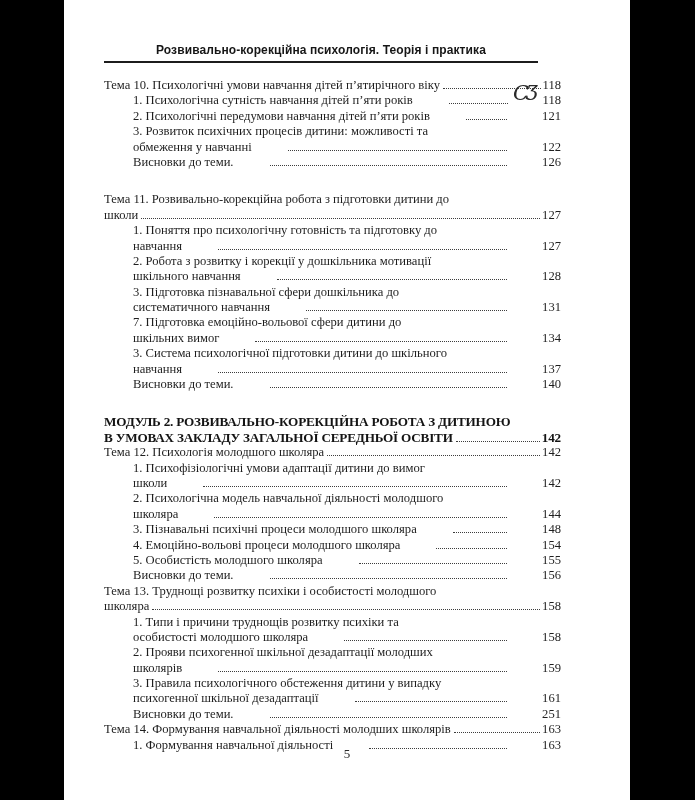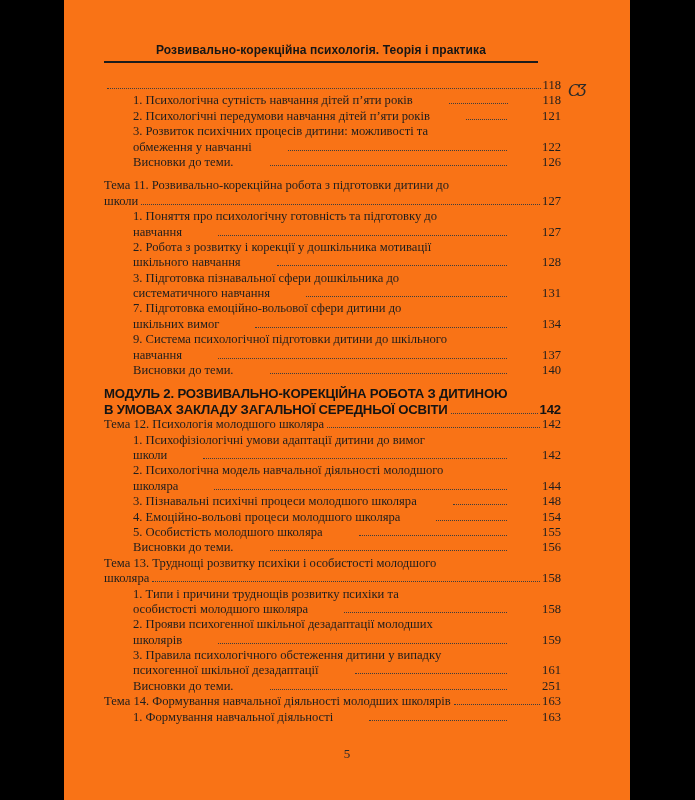--- a/index.html
+++ b/index.html
@@ -1,45 +1,45 @@
 <!DOCTYPE html>
 <html><head>
 <meta charset="utf-8">
 <style>
   html,body{margin:0;padding:0;}
   body{width:695px;height:800px;overflow:hidden;background:#000;}
   .screen{position:relative;width:695px;height:800px;background:#000;}
   .bar{position:absolute;top:0;height:800px;background:#000;}
   .bar-left{left:0;width:64px;}
   .bar-right{left:630px;width:65px;}
-  .page{position:absolute;left:64px;top:0;width:566px;height:800px;background:#f97316;color:#1e1e1e;}
+  .page{position:absolute;left:64px;top:0;width:566px;height:800px;background:#ffffff;color:#1e1e1e;}
 
   
   .header{position:relative;}
   .header-rule{margin:40px 0 0 40px;width:434px;border-bottom:2px solid #1c1c1c;
                padding-bottom:3px;text-align:center;}
   .header-title{font-family:"Liberation Sans","DejaVu Sans",sans-serif;
                 font-size:12px;font-weight:700;color:#161616;letter-spacing:.1px;
                 white-space:nowrap;}
-  .ornament{position:absolute;left:504px;top:41px;
-            font-family:"DejaVu Serif",serif;font-style:italic;font-size:16px;
+  .ornament{position:absolute;left:449px;top:41px;
+            font-family:"DejaVu Serif",serif;font-style:italic;font-size:21px;
             color:#2a2a2a;letter-spacing:-3px;}
 
   
   .toc{position:absolute;left:40px;top:78px;width:457px;
        font-family:"Liberation Serif","DejaVu Serif",serif;
        font-size:12.6px;color:#1e1e1e;}
   .row{display:flex;align-items:baseline;line-height:15.4px;height:15.4px;}
   .row .t{white-space:nowrap;}
   .indent-1{padding-left:29px;gap:33px;}
   .dots{flex:1 1 auto;border-bottom:1.9px dotted #3d3d3d;margin:0 2px 0 3px;min-width:12px;}
   .pg{white-space:nowrap;}
-  .row-module{font-family:Liberation Sans, sans-serif;
+  .row-module{font-family:Liberation Serif, serif;
               font-weight:700;font-size:13.2px;color:#141414;letter-spacing:-.2px;}
-  .gap{margin-top:8px;}
+  .gap{margin-top:22px;}
 
   .pagenum{position:absolute;left:0;top:746px;width:100%;text-align:center;
            font-family:"Liberation Serif","DejaVu Serif",serif;font-size:13px;color:#2a2a2a;}
 </style>
 </head>
 <body>
 
 <div class="screen">
   <div class="bar bar-left"></div>
   <div class="bar bar-right"></div>
@@ -48,20 +48,21 @@
 
     <div class="header">
       <div class="header-rule">
         <span class="header-title">Розвивально-корекційна психологія. Теорія і практика</span>
       </div>
       <span class="ornament">CƷ</span>
     </div>
 
     <div class="toc">
         <div class="row indent-0">
+          <span class="t">Тема 10. Психологічні умови навчання дітей п’ятирічного віку</span>
           <span class="dots"></span>
           <span class="pg">118</span>
         </div>
         <div class="row indent-1">
           <span class="t">1. Психологічна сутність навчання дітей п’яти років</span>
           <span class="dots"></span>
           <span class="pg">118</span>
         </div>
         <div class="row indent-1">
           <span class="t">2. Психологічні передумови навчання дітей п’яти років</span>
@@ -115,21 +116,21 @@
         </div>
         <div class="row indent-1">
           <span class="t">7. Підготовка емоційно-вольової сфери  дитини до</span>
         </div>
         <div class="row indent-1">
           <span class="t">шкільних вимог</span>
           <span class="dots"></span>
           <span class="pg">134</span>
         </div>
         <div class="row indent-1">
-          <span class="t">9. Система психологічної підготовки дитини до шкільного</span>
+          <span class="t">3. Система психологічної підготовки дитини до шкільного</span>
         </div>
         <div class="row indent-1">
           <span class="t">навчання</span>
           <span class="dots"></span>
           <span class="pg">137</span>
         </div>
         <div class="row indent-1">
           <span class="t">Висновки до теми.</span>
           <span class="dots"></span>
           <span class="pg">140</span>

